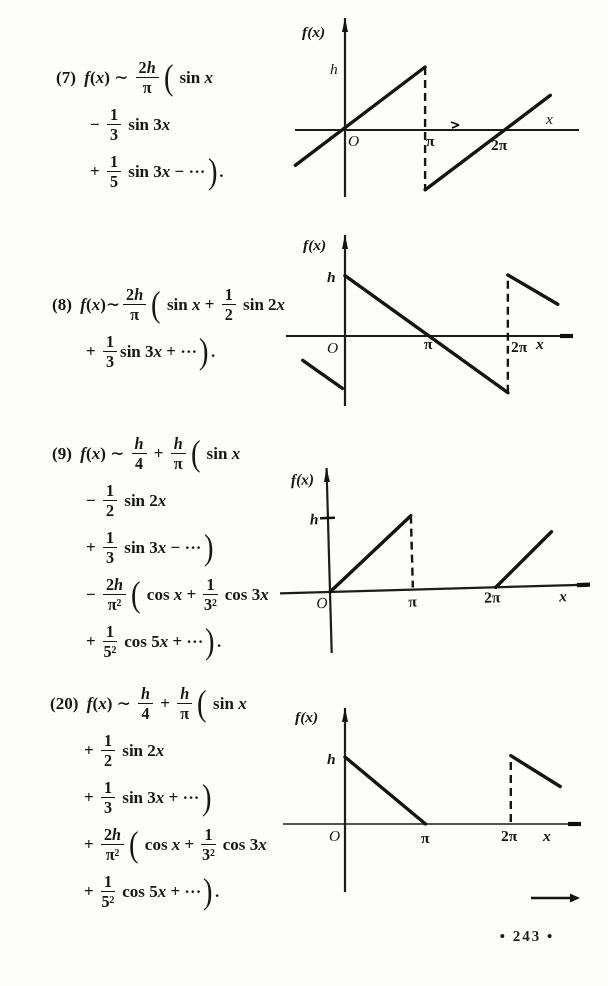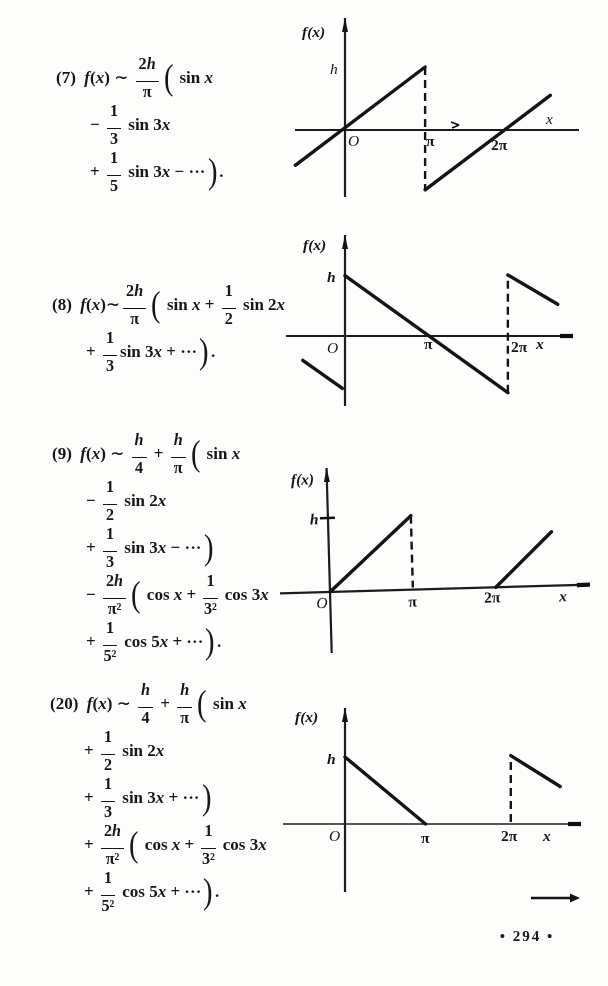--- a/index.html
+++ b/index.html
@@ -7,21 +7,21 @@
     position:relative;width:608px;height:986px;background:#fdfdfb;
     font-family:"Liberation Serif","DejaVu Serif",serif;color:#1a1a1a;overflow:hidden;
   }
   .formula{position:absolute;font-size:17px;font-weight:600;color:#161616;}
   .fline{display:flex;align-items:center;height:47px;white-space:pre;}
   .fline.cont{padding-left:34px;}
   .fline span{white-space:pre;}
   .it{font-style:italic;}
   .frac{display:inline-flex;flex-direction:column;align-items:center;justify-content:center;
         font-size:0.95em;line-height:1.08;margin:0 3px;text-align:center;}
-  .frac .num{display:block;border-bottom:1.6px solid #161616;padding:0 3px 9px;}
+  .frac .num{display:block;border-bottom:1.6px solid #161616;padding:0 3px 1px;}
   .frac .den{display:block;padding-top:1px;}
   .frac i{font-style:italic;}
   .bp{font-size:205%;font-weight:400;line-height:0.9;display:inline-block;transform:scaleX(.82);margin:0 1px;}
   svg.figure{position:absolute;overflow:visible;}
   svg .ax{stroke:#1c1c1c;stroke-width:2.2;}
   svg .ax.thin{stroke-width:1.7;}
   svg .fn{stroke:#141414;stroke-width:3.4;stroke-linecap:round;fill:none;}
   svg .dash{stroke:#141414;stroke-width:2.4;stroke-dasharray:8 5;stroke-linecap:butt;fill:none;}
   svg .thick{stroke:#101010;stroke-width:4.2;}
   svg .tick{stroke:#101010;stroke-width:2.6;}
@@ -133,14 +133,14 @@
       <text x="138" y="143" class="b">π</text>
       <text x="218" y="141" class="b">2π</text>
       <text x="260" y="141" class="bi">x</text>
     </svg>
 
   <svg class="corner" width="52" height="12">
     <line x1="0" y1="6" x2="40" y2="6" stroke="#141414" stroke-width="2.6"></line>
     <path d="M39 1.5 L49 6 L39 10.5 Z" fill="#141414"></path>
   </svg>
 
-  <div class="pagenum">• 294 •</div>
+  <div class="pagenum">• 243 •</div>
 </div>
 
 </body></html>

